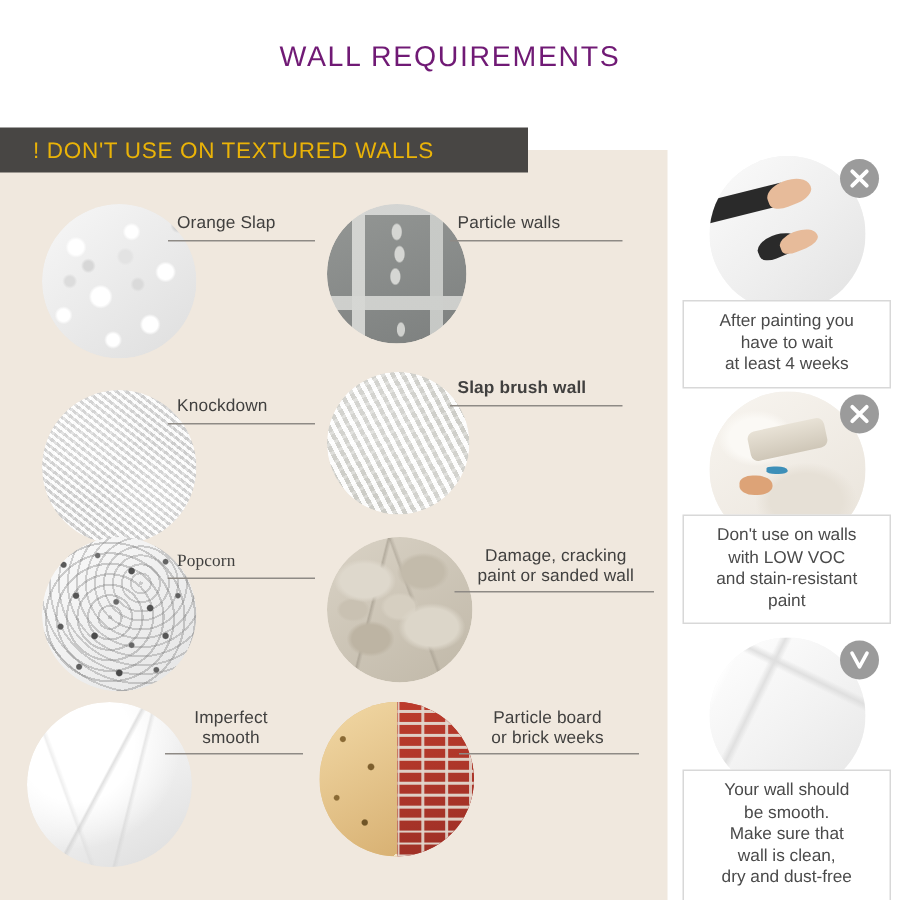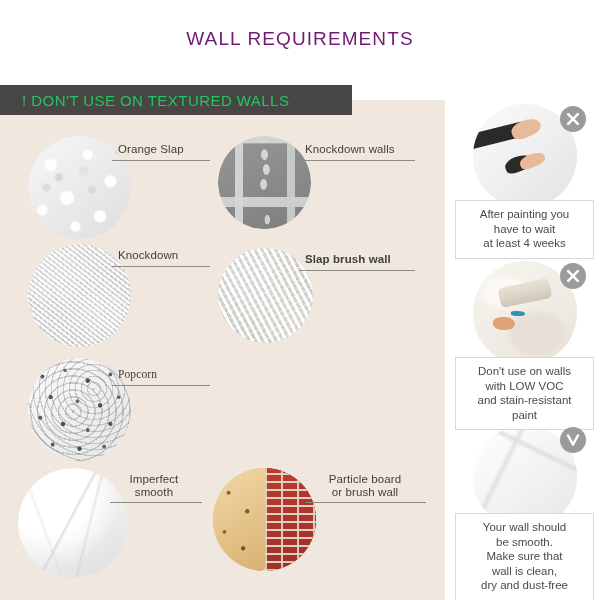--- a/index.html
+++ b/index.html
@@ -39,21 +39,21 @@
   .banner {
     position: absolute;
     left: 0; top: 85px;
     width: 352px; height: 30px;
     background: #484644;
     display: flex;
     align-items: center;
     padding-left: 22px;
   }
   .banner-text {
-    color: #22c55e;
+    color: #eab308;
     font-size: 15px;
     letter-spacing: 0.45px;
     white-space: nowrap;
   }
 
   
   .grid {
     position: absolute;
     left: 0; top: 100px;
     width: 445px; height: 500px;
@@ -318,25 +318,25 @@
         <div class="swatch-inner tx-orange-peel"></div>
       </div>
       <div class="cap" style="left:90px; top:7px;">Orange Slap</div>
       <div class="cap-rule" style="left:84px; top:24px; width:98px;"></div>
     </div>
 
     <div class="cell" style="left:218px; top:36px; width:200px; height:110px;">
       <div class="swatch" style="width:93px; height:93px;">
         <div class="swatch-inner tx-unpainted"></div>
       </div>
-      <div class="cap" style="left:87px; top:7px;">Knockdown walls</div>
+      <div class="cap" style="left:87px; top:7px;">Particle walls</div>
       <div class="cap-rule" style="left:82px; top:24px; width:115px;"></div>
     </div>
 
-    <div class="cell" style="left:28px; top:144px; width:190px; height:110px;">
+    <div class="cell" style="left:28px; top:160px; width:190px; height:110px;">
       <div class="swatch" style="width:103px; height:103px;">
         <div class="swatch-inner tx-knockdown"></div>
       </div>
       <div class="cap" style="left:90px; top:5px;">Knockdown</div>
       <div class="cap-rule" style="left:84px; top:22px; width:98px;"></div>
     </div>
 
     <div class="cell" style="left:218px; top:148px; width:200px; height:110px;font-weight:bold;">
       <div class="swatch" style="width:95px; height:95px;">
         <div class="swatch-inner tx-slapbrush"></div>
@@ -346,39 +346,47 @@
     </div>
 
     <div class="cell" style="left:28px; top:258px; width:190px; height:112px;font-family:Liberation Serif, serif;">
       <div class="swatch" style="width:103px; height:103px;">
         <div class="swatch-inner tx-popcorn"></div>
       </div>
       <div class="cap" style="left:90px; top:10px;">Popcorn</div>
       <div class="cap-rule" style="left:84px; top:27px; width:98px;"></div>
     </div>
 
+    <div class="cell" style="left:218px; top:258px; width:210px; height:112px;">
+      <div class="swatch" style="width:97px; height:97px;">
+        <div class="swatch-inner tx-damage"></div>
+      </div>
+      <div class="cap" style="left:85px; top:7px; text-align:center; width:135px;">Damage, cracking
+paint or sanded wall</div>
+      <div class="cap-rule" style="left:85px; top:36px; width:133px;"></div>
+    </div>
 
     <div class="cell" style="left:18px; top:368px; width:200px; height:118px;">
       <div class="swatch" style="width:110px; height:110px;">
         <div class="swatch-inner tx-imperfect"></div>
       </div>
       <div class="cap" style="left:95px; top:5px; text-align:center; width:82px;">Imperfect
 smooth</div>
       <div class="cap-rule" style="left:92px; top:34px; width:92px;"></div>
     </div>
 
     <div class="cell" style="left:213px; top:368px; width:215px; height:118px;">
       <div class="swatch" style="width:103px; height:103px;">
         <div class="swatch-inner">
           <div class="tx-particle-half"></div>
           <div class="tx-brick-half"></div>
         </div>
       </div>
       <div class="cap" style="left:93px; top:5px; text-align:center; width:118px;">Particle board
-or brush wall</div>
+or brick weeks</div>
       <div class="cap-rule" style="left:93px; top:34px; width:120px;"></div>
     </div>
 
   </div>
 
   <div class="card" style="left:455px; top:104px; width:139px;">
     <div class="card-photo">
       <div class="photo-inner ph-hand"></div>
     </div>
     <div class="badge">
@@ -393,21 +401,21 @@
 
   <div class="card" style="left:455px; top:261px; width:139px;">
     <div class="card-photo">
       <div class="photo-inner ph-roller"></div>
     </div>
     <div class="badge">
       <svg viewBox="0 0 26 26" aria-hidden="true">
         <path d="M8.2 8.2 L17.8 17.8 M17.8 8.2 L8.2 17.8" stroke="#ffffff" stroke-width="2.6" stroke-linecap="round" fill="none"></path>
       </svg>
     </div>
-    <div class="card-text" style="top:96px;">Don't use on walls
+    <div class="card-text" style="top:82px;">Don't use on walls
 with LOW VOC
 and stain-resistant
 paint</div>
   </div>
 
   <div class="card" style="left:455px; top:425px; width:139px;">
     <div class="card-photo">
       <div class="photo-inner ph-window"></div>
     </div>
     <div class="badge">

